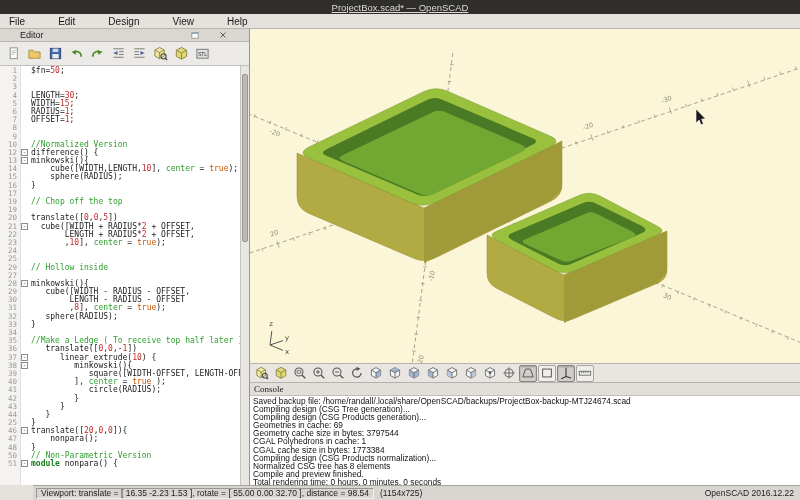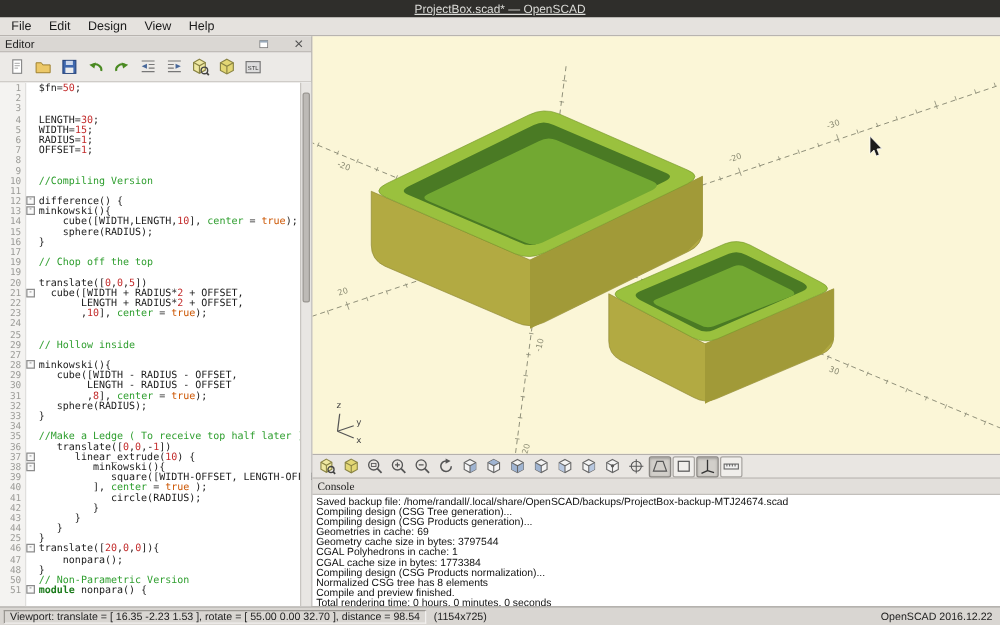--- a/index.html
+++ b/index.html
@@ -1,26 +1,26 @@
 <!DOCTYPE html>
 <html style="--viewport-bg: #fbf6d7; --box-wall: #b2aa42; --box-wall-dark: #a19a38; --box-rim: #9ac13e; --box-inner: #4a7a24; --box-floor: #72a832; --axis: #90907a;"><head>
 <meta charset="utf-8">
 <style>
   * { box-sizing: border-box; margin: 0; padding: 0; }
   html,body { width:800px; height:500px; overflow:hidden; font-family:"Liberation Sans",sans-serif; background:#d6d2ce; }
   .app { width:800px; height:500px; display:flex; flex-direction:column; background:#e5e2de; }
 
   .titlebar { height:14px; background:#2f2e2b; color:#dcdcd8; font-size:9.5px; display:flex; align-items:center; justify-content:center; flex:none;text-decoration:underline; }
-  .menubar { height:15px; background:#e5e2de; border-bottom:1px solid #b8b4b0; display:flex; align-items:center; font-size:10px; color:#1a1a1a; padding-left:2px; flex:none; }
+  .menubar { height:15px; background:#e5e2de; border-bottom:1px solid #b8b4b0; display:flex; align-items:center; font-size:10px; color:#1a1a1a; padding-left:2px; flex:none;gap:19px; }
   .menu-item { padding:0 7px; height:100%; display:flex; align-items:center; }
 
   .main { flex:1; display:flex; min-height:0; }
 
   .editor-panel { width:250px; border-right:1px solid #9a9692; display:flex; flex-direction:column; background:#fff; flex:none; }
-  .editor-header { height:13px; background:#dad7d3; border-bottom:1px solid #b8b4b0; font-size:9px; display:flex; align-items:center; padding:0 4px; color:#222; flex:none; gap:16px; }
+  .editor-header { height:13px; background:#dad7d3; border-bottom:1px solid #b8b4b0; font-size:9px; display:flex; align-items:center; padding:0 20px; color:#222; flex:none; gap:16px; }
   .editor-header .spacer { flex:1; }
   .hbtn { width:12px; height:12px; display:flex; align-items:center; justify-content:center; }
   .hbtn svg { width:10px; height:10px; }
   .editor-toolbar { height:24px; background:#eceae7; border-bottom:1px solid #c5c2be; display:flex; align-items:center; padding:0 3px; gap:1px; flex:none; }
   .tbtn { width:20px; height:20px; display:flex; align-items:center; justify-content:center; border-radius:2px; }
 
   .code-wrap { flex:1; position:relative; overflow:hidden; background:linear-gradient(to right,#f4f3f1 0,#f4f3f1 20px,#ffffff 20px); }
   .code-lines { position:absolute; left:0; top:1px; right:9px; }
   .gutter-rule { position:absolute; left:20px; top:0; bottom:0; width:1px; background:#e0dfdd; }
   .code-line { display:flex; height:8.2px; line-height:8.2px; font-family:"DejaVu Sans Mono",monospace; font-size:8px; white-space:pre; }
@@ -54,21 +54,21 @@
   .viewport-toolbar { height:20px; background:#e9e6e2; border-top:1px solid #b5b1ad; border-bottom:1px solid #b5b1ad; display:flex; align-items:center; padding:0 3px; gap:1px; flex:none; }
   .vtbtn { width:18px; height:17px; display:flex; align-items:center; justify-content:center; }
   .vtbtn svg { width:14px; height:14px; }
   .vtbtn.toggle { border:1px solid #a8a5a1; border-radius:2px; background:#f0eeeb; }
   .vtbtn.active { background:#d2cfca; border:1px solid #8a8783; box-shadow:inset 0 1px 2px rgba(0,0,0,0.25); }
 
   .console-header { height:13px; background:#e2dfdb; border-bottom:1px solid #c2bfbb; font-size:9px; display:flex; align-items:center; padding:0 4px; color:#222; flex:none;font-family:Liberation Serif, serif; }
   .console-body { flex:1; background:#fff; font-size:8.3px; line-height:8.1px; padding:1px 3px; overflow:hidden; color:#111; }
   .console-line { white-space:nowrap; }
 
-  .statusbar { height:15px; background:#d9d6d2; border-top:1px solid #a8a5a1; display:flex; align-items:center; font-size:8.5px; padding:0 3px; gap:6px; color:#222; flex:none; }
+  .statusbar { height:15px; background:#d9d6d2; border-top:1px solid #a8a5a1; display:flex; align-items:center; font-size:8.5px; padding:0 3px; gap:6px; color:#222; flex:none;margin-left:33px; }
   .status-cell { border:1px solid; border-color:#9a9792 #f2f0ee #f2f0ee #9a9792; padding:0 4px; height:11px; display:flex; align-items:center; white-space:nowrap; }
   .status-right { margin-left:auto; padding-right:3px; white-space:nowrap; }
 </style>
 </head>
 <body>
 
 <div class="app">
   <div class="titlebar">
     <span>ProjectBox.scad* — OpenSCAD</span>
   </div>
@@ -167,22 +167,21 @@
         <div class="code-lines">
             <div class="code-line"><span class="gutter">1</span><span class="fold"></span><span class="code-text">$fn=<span class="tk-n">50</span>;</span></div>
             <div class="code-line"><span class="gutter">2</span><span class="fold"></span><span class="code-text"></span></div>
             <div class="code-line"><span class="gutter">3</span><span class="fold"></span><span class="code-text"></span></div>
             <div class="code-line"><span class="gutter">4</span><span class="fold"></span><span class="code-text">LENGTH=<span class="tk-n">30</span>;</span></div>
             <div class="code-line"><span class="gutter">5</span><span class="fold"></span><span class="code-text">WIDTH=<span class="tk-n">15</span>;</span></div>
             <div class="code-line"><span class="gutter">6</span><span class="fold"></span><span class="code-text">RADIUS=<span class="tk-n">1</span>;</span></div>
             <div class="code-line"><span class="gutter">7</span><span class="fold"></span><span class="code-text">OFFSET=<span class="tk-n">1</span>;</span></div>
             <div class="code-line"><span class="gutter">8</span><span class="fold"></span><span class="code-text"></span></div>
             <div class="code-line"><span class="gutter">9</span><span class="fold"></span><span class="code-text"></span></div>
-            <div class="code-line"><span class="gutter">10</span><span class="fold"></span><span class="code-text"><span class="tk-c">//Compiling Version</span></span></div>
-            <div class="code-line"><span class="gutter">11</span><span class="fold"></span><span class="code-text"></span></div>
+            <div class="code-line"><span class="gutter">10</span><span class="fold"></span><span class="code-text"><span class="tk-c">//Normalized Version</span></span></div>
             <div class="code-line"><span class="gutter">12</span><span class="fold"><span class="fold-box">-</span></span><span class="code-text">difference() {</span></div>
             <div class="code-line"><span class="gutter">13</span><span class="fold"><span class="fold-box">-</span></span><span class="code-text">minkowski(){</span></div>
             <div class="code-line"><span class="gutter">14</span><span class="fold"></span><span class="code-text">    cube([WIDTH,LENGTH,<span class="tk-n">10</span>], <span class="tk-g">center</span> = <span class="tk-k">true</span>);</span></div>
             <div class="code-line"><span class="gutter">15</span><span class="fold"></span><span class="code-text">    sphere(RADIUS);</span></div>
             <div class="code-line"><span class="gutter">16</span><span class="fold"></span><span class="code-text">}</span></div>
             <div class="code-line"><span class="gutter">17</span><span class="fold"></span><span class="code-text"></span></div>
             <div class="code-line"><span class="gutter">19</span><span class="fold"></span><span class="code-text"><span class="tk-c">// Chop off the top</span></span></div>
             <div class="code-line"><span class="gutter">19</span><span class="fold"></span><span class="code-text"></span></div>
             <div class="code-line"><span class="gutter">20</span><span class="fold"></span><span class="code-text">translate([<span class="tk-n">0</span>,<span class="tk-n">0</span>,<span class="tk-n">5</span>])</span></div>
             <div class="code-line"><span class="gutter">21</span><span class="fold"><span class="fold-box">-</span></span><span class="code-text">  cube([WIDTH + RADIUS*<span class="tk-n">2</span> + OFFSET,</span></div>

